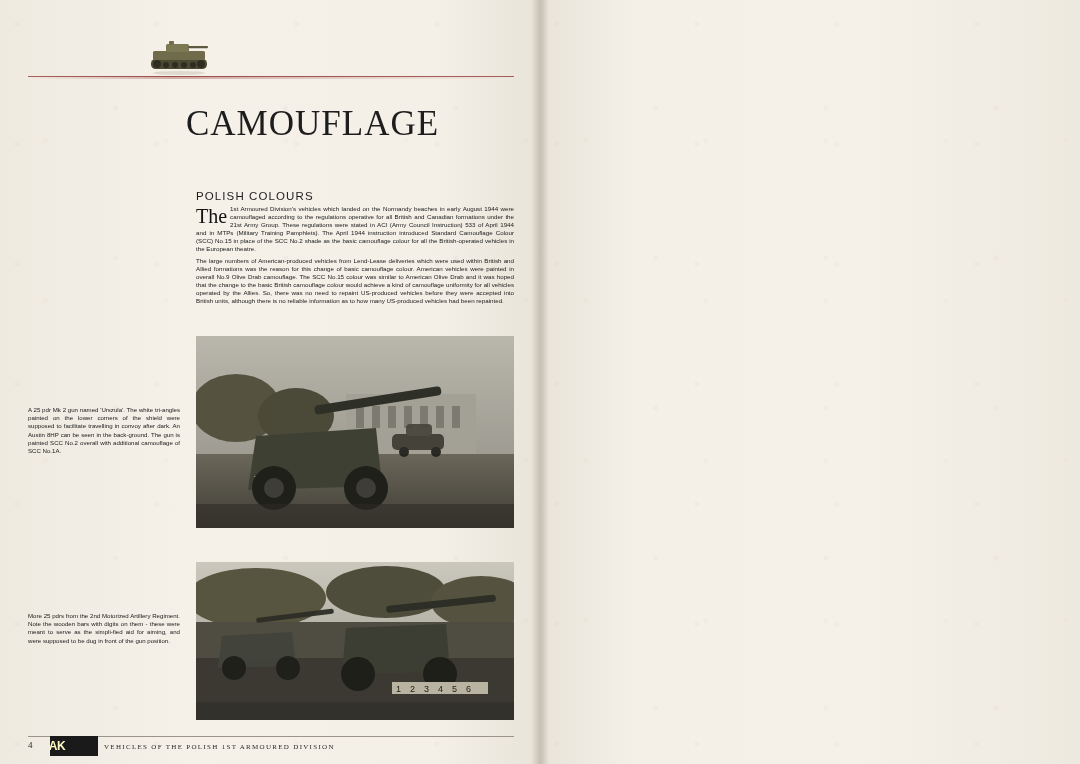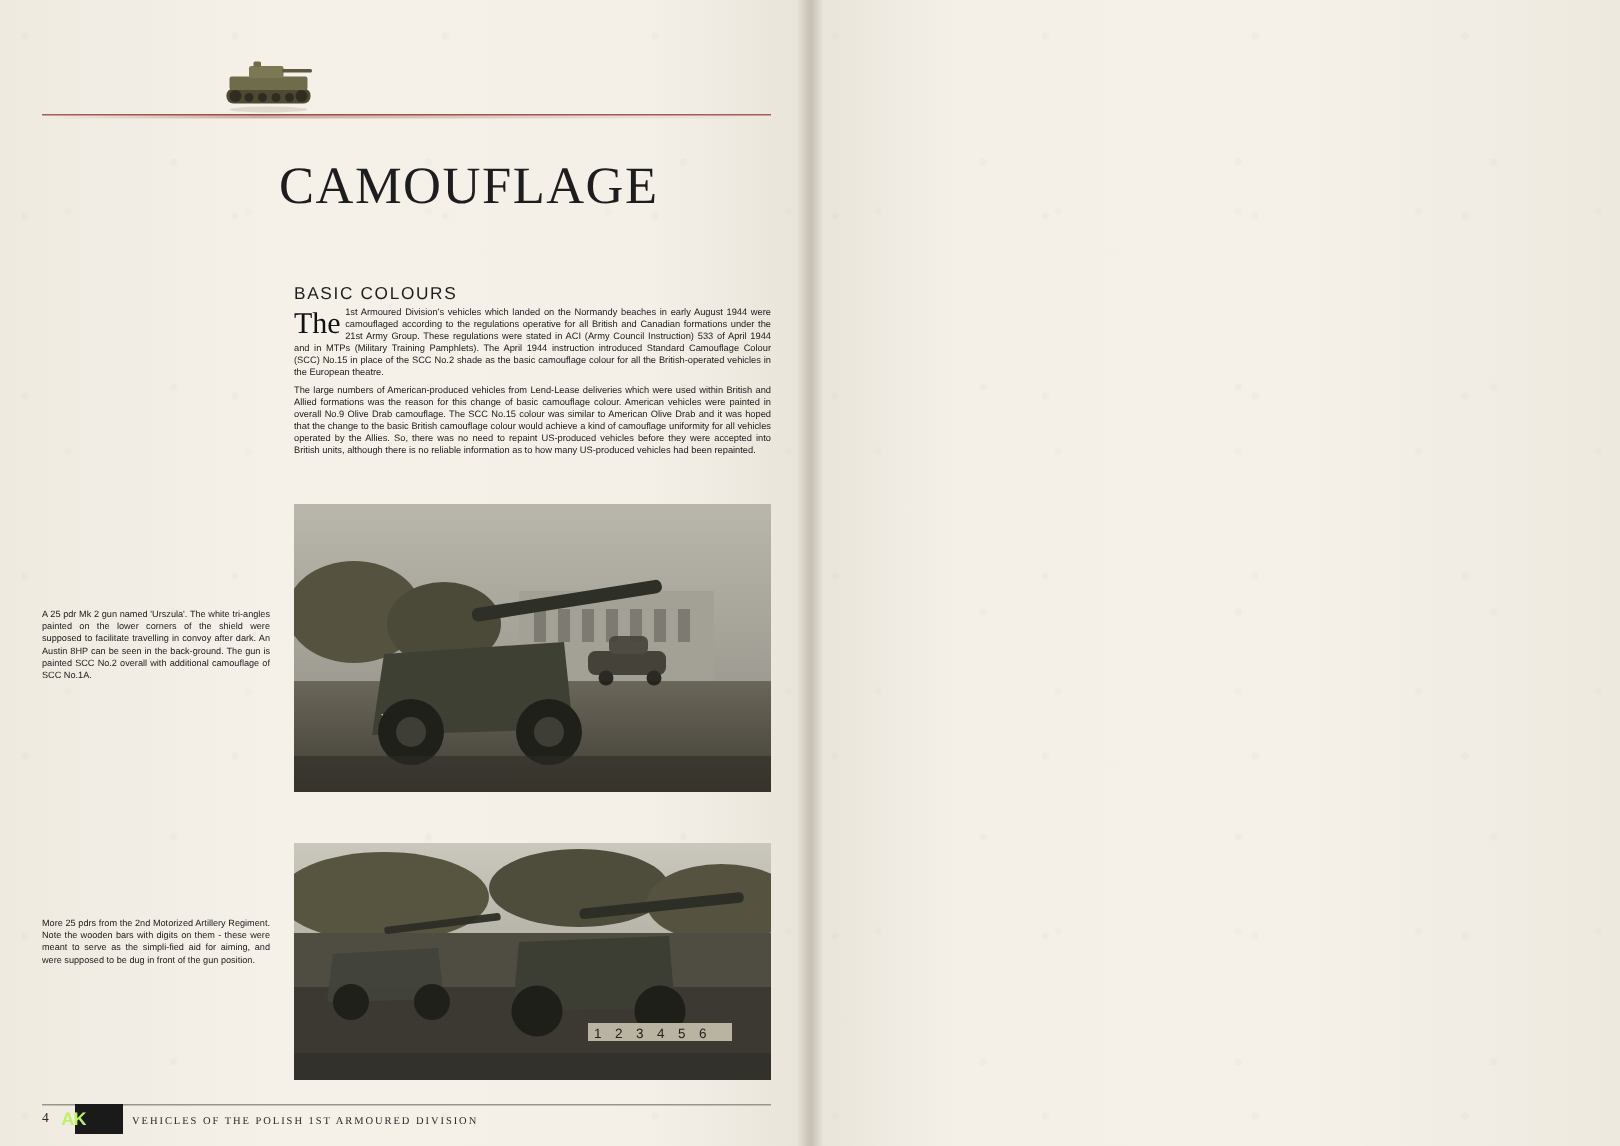--- a/index.html
+++ b/index.html
@@ -55,21 +55,21 @@
 
   .cap{position:absolute;font-size:6.1px;line-height:8.2px;color:#1a1a1a;text-align:justify;
     font-family:"Liberation Sans",sans-serif;}
   #cap-gun-1{left:28px;top:406px;width:152px;}
   #cap-gun-2{left:28px;top:612px;width:152px;}
 
   
   .foot-rule{position:absolute;height:1px;background:#9a948a;}
   .foot-txt{position:absolute;font-family:"Liberation Serif",serif;font-size:7px;letter-spacing:1.3px;color:#2a2a2a;}
   .pnum{position:absolute;font-family:"Liberation Serif",serif;font-size:9px;color:#2a2a2a;}
-  .aklogo{position:absolute;width:32px;height:20px;background:#1a1a1a;color:#bef264;
+  .aklogo{position:absolute;width:48px;height:20px;background:#1a1a1a;color:#fef9c3;
     font-family:"Liberation Sans",sans-serif;font-weight:bold;font-size:12px;
     display:flex;align-items:center;justify-content:center;letter-spacing:-0.5px;gap:32px;}
   .aklogo .sq{display:inline-block;width:5px;height:5px;background:#c8352c;margin-left:2px;}
 </style>
 </head>
 <body>
 
 <div class="spread">
 
   <div class="page page-left">
@@ -90,21 +90,21 @@
         <rect x="84" y="20" width="40" height="4.5" rx="2" fill="#5d5940"></rect>
         <rect x="46" y="10" width="10" height="7" rx="2" fill="#6f6b4b"></rect>
       </g>
     </svg>
 
     <div class="hdr-rule2"></div>
     <div class="hdr-rule"></div>
 
     <div class="title">CAMOUFLAGE</div>
 
-    <div class="subhead" id="basic-colours">BASIC COLOURS</div>
+    <div class="subhead" id="basic-colours">POLISH COLOURS</div>
 
     <div class="bodytext" id="lp-col">
       <p><span class="dropcap">The</span><span>1st Armoured Division's vehicles which landed on the Normandy beaches in early August 1944 were camouflaged according to the regulations operative for all British and Canadian formations under the 21st Army Group. These regulations were stated in ACI (Army Council Instruction) 533 of April 1944 and in MTPs (Military Training Pamphlets). The April 1944 instruction introduced Standard Camouflage Colour (SCC) No.15 in place of the SCC No.2 shade as the basic camouflage colour for all the British-operated vehicles in the European theatre.</span></p>
       <p>The large numbers of American-produced vehicles from Lend-Lease deliveries which were used within British and Allied formations was the reason for this change of basic camouflage colour. American vehicles were painted in overall No.9 Olive Drab camouflage. The SCC No.15 colour was similar to American Olive Drab and it was hoped that the change to the basic British camouflage colour would achieve a kind of camouflage uniformity for all vehicles operated by the Allies. So, there was no need to repaint US-produced vehicles before they were accepted into British units, although there is no reliable information as to how many US-produced vehicles had been repainted.</p>
     </div>
 
     <div class="photo" id="photo-gun-1">
       <svg viewBox="0 0 318 192" width="318" height="192">
         <defs>
           <linearGradient id="sky1" x1="0" y1="0" x2="0" y2="1">
@@ -197,21 +197,21 @@
       </svg>
     </div>
     <div class="cap" id="cap-gun-2">More 25 pdrs from the 2nd Motorized Artillery Regiment. Note the wooden bars with digits on them - these were meant to serve as the simpli-fied aid for aiming, and were supposed to be dug in front of the gun position.</div>
 
     <div class="foot-rule" style="left:28px;top:736px;width:486px;"></div>
     <div class="pnum" style="left:28px;top:740px;">4</div>
     <div class="aklogo" style="left:50px;top:736px;">
       <span>AK</span>
         <span class="sq"></span>
     </div>
-    <div class="foot-txt" style="left:88px;top:743px;">
+    <div class="foot-txt" style="left:104px;top:743px;">
       <span>VEHICLES OF THE POLISH 1ST ARMOURED DIVISION</span>
     </div>
   </div>
 
   <div class="page page-right">
     <div class="grain"></div>
 
   </div>
 
   <div class="gutter"></div>

